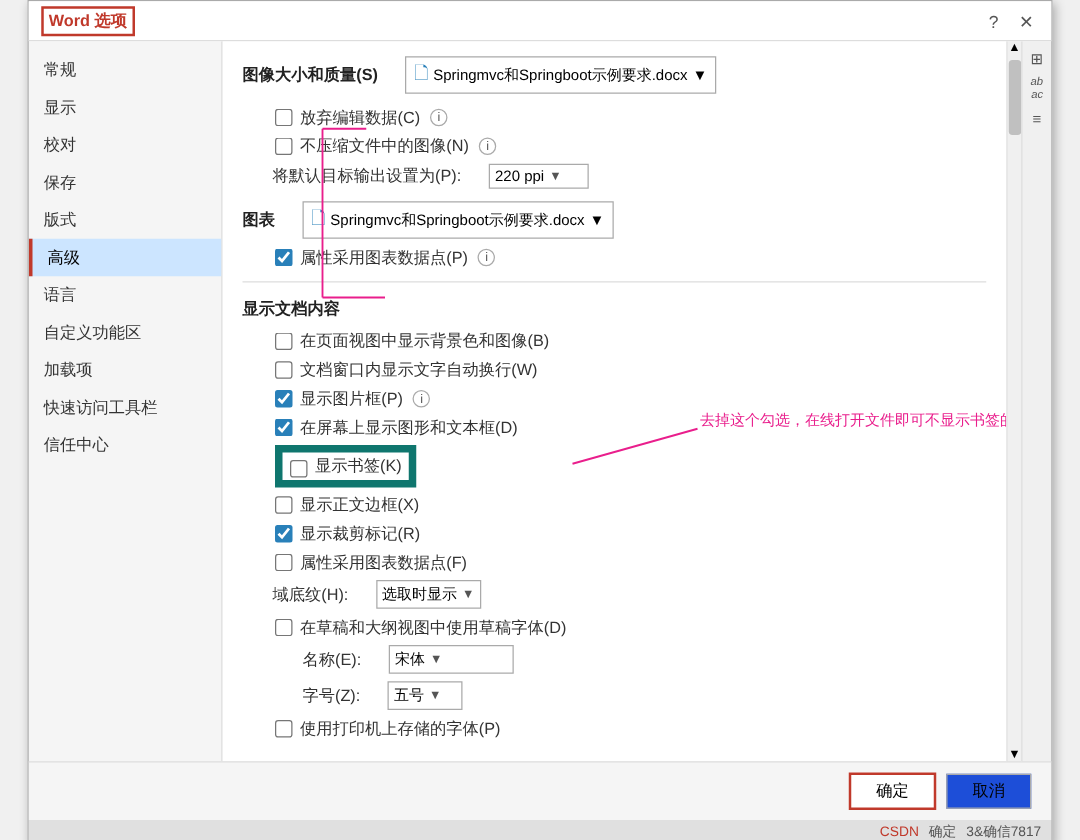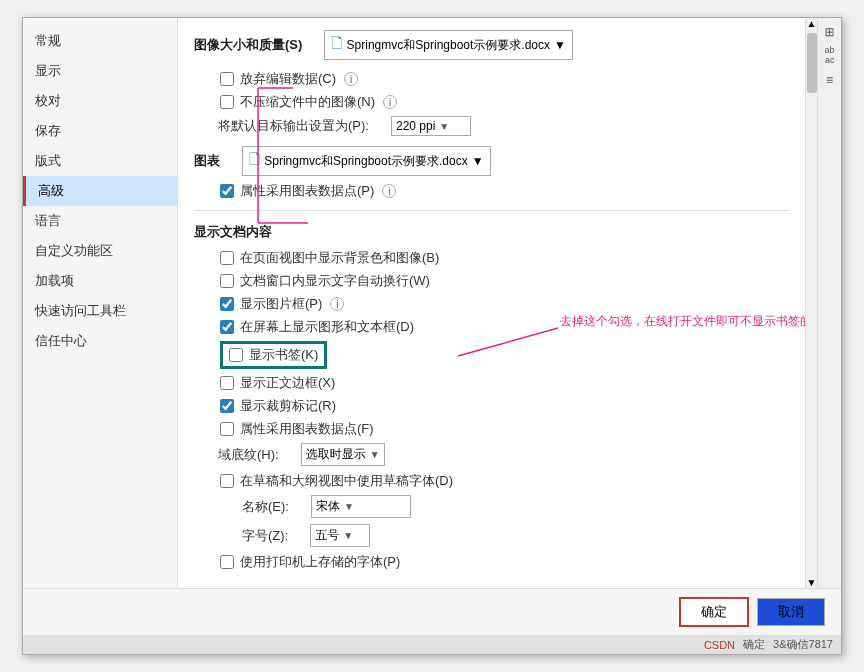--- a/index.html
+++ b/index.html
@@ -238,20 +238,27 @@
     .watermark-csdn {
       color: #c0392b;
       font-size: 11px;
     }
   </style>
 </head>
 <body>
 
 <div class="dialog">
 
+  <div class="title-bar">
+    <span class="title-bar-title">Word 选项</span>
+    <div class="title-bar-controls">
+      <button class="title-btn">?</button>
+      <button class="title-btn close">✕</button>
+    </div>
+  </div>
 
   <div style="display:flex; flex:1; overflow:hidden;">
 
     <div class="sidebar">
       <div class="sidebar-item">常规</div>
       <div class="sidebar-item">显示</div>
       <div class="sidebar-item">校对</div>
       <div class="sidebar-item">保存</div>
       <div class="sidebar-item">版式</div>
       <div class="sidebar-item active">高级</div>
@@ -326,21 +333,21 @@
               <input type="checkbox" id="showpic" checked="" style="">
               <label for="showpic">显示图片框(P)</label>
               <span class="info-icon">i</span>
             </div>
             <div class="checkbox-row">
               <input type="checkbox" id="showdrawing" checked="" style="">
               <label for="showdrawing">在屏幕上显示图形和文本框(D)</label>
             </div>
 
             <div class="checkbox-row" style="margin-bottom:5px;">
-              <span style="display:inline-flex;align-items:center;gap:6px;border:3px solid #0f766e;padding:2px 6px;">
+              <span style="display:inline-flex;align-items:flex-end;gap:6px;border:6px solid #0f766e;padding:2px 6px;">
                 <input type="checkbox" id="showbookmark" style="">
                 <label for="showbookmark">显示书签(K)</label>
               </span>
             </div>
 
             <div class="checkbox-row">
               <input type="checkbox" id="showmaintext" style="">
               <label for="showmaintext">显示正文边框(X)</label>
             </div>
             <div class="checkbox-row">
@@ -404,21 +411,21 @@
       </div>
 
       <div class="scrollbar">
         <div style="text-align:center;font-size:10px;cursor:pointer;">▲</div>
         <div class="scrollbar-thumb"></div>
         <div style="text-align:center;font-size:10px;cursor:pointer;margin-top:auto;">▼</div>
       </div>
 
       <div class="right-tools">
         <div class="right-tool-icon">⊞</div>
-        <div class="right-tool-icon" style="font-size:9px;line-height:1.1;text-align:right;">ab<br>ac</div>
+        <div class="right-tool-icon" style="font-size:9px;line-height:1.1;text-align:right;font-style:italic;">ab<br>ac</div>
         <div class="right-tool-icon">≡</div>
       </div>
     </div>
   </div>
 
   <div class="dialog-footer">
     <button class="btn btn-primary">确定</button>
     <button class="btn">取消</button>
   </div>
 

